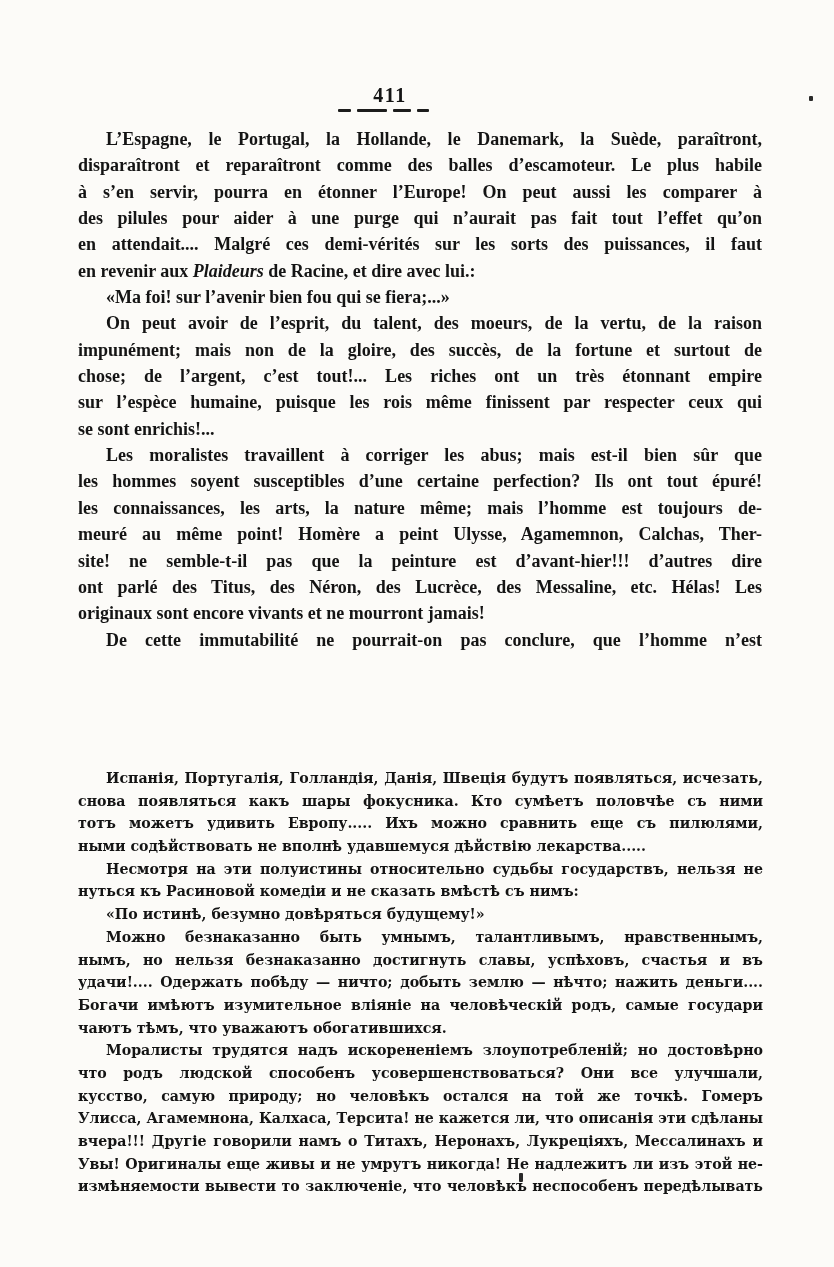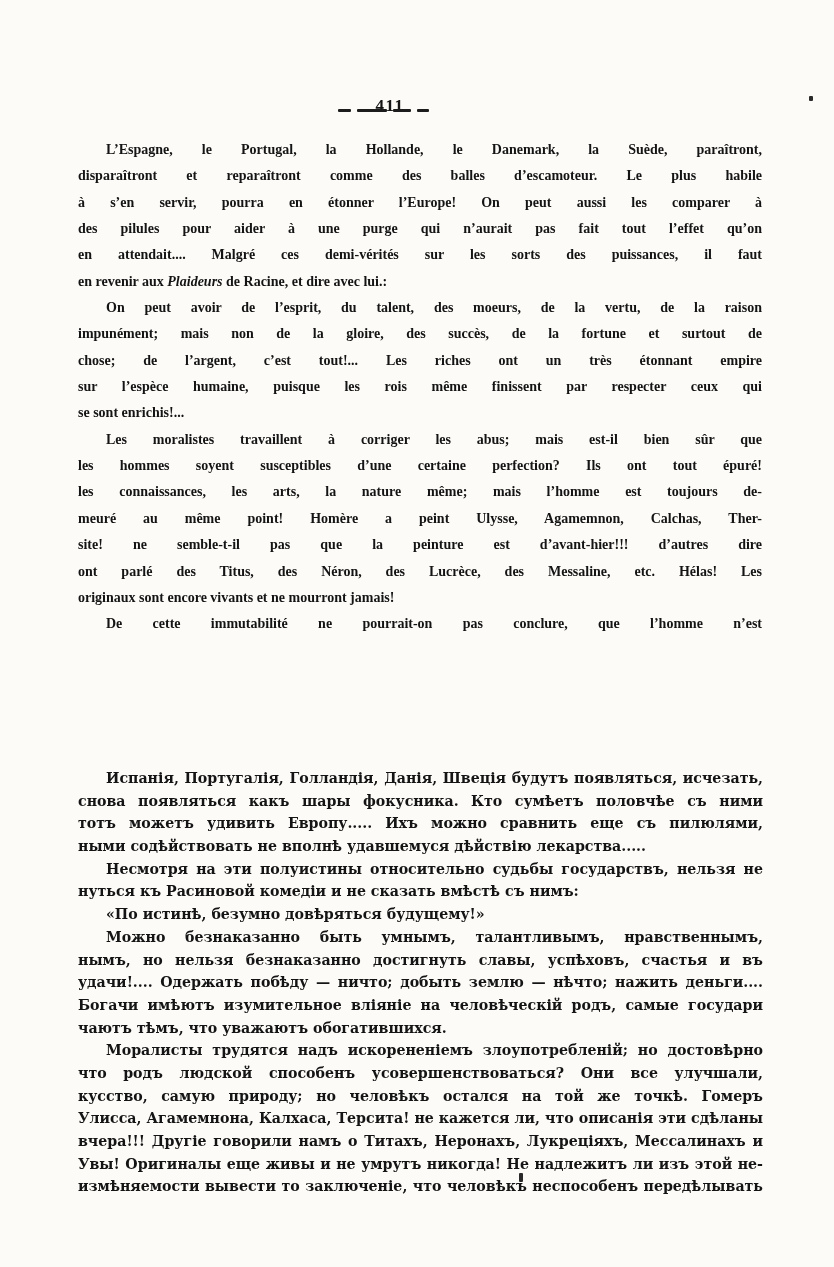--- a/index.html
+++ b/index.html
@@ -8,32 +8,32 @@
     width:834px;height:1267px;
     background:#fcfbf8;
     overflow:hidden;
     color:#141414;
   }
   
   .pagenum{
     position:absolute;top:84px;left:0;width:780px;
     text-align:center;
     font-family:"Liberation Serif","DejaVu Serif",serif;
-    font-weight:700;font-size:17px;letter-spacing:1.5px;margin-top:12px;
+    font-weight:700;font-size:20px;letter-spacing:1.5px;
   }
   .dashrule{position:absolute;top:109px;left:338px;height:3px;font-size:0;}
   .dashrule i{display:inline-block;height:2.5px;background:#1c1c1c;margin-right:6px;border-radius:1px;}
   .dashrule .d1{width:13px}.dashrule .d2{width:30px}.dashrule .d3{width:18px}.dashrule .d4{width:12px;margin-right:0}
 
   
   .block{position:absolute;left:78px;}
   .fr{
-    top:137px;width:684px;
+    top:126px;width:684px;
     font-family:"Liberation Serif","DejaVu Serif",serif;
-    font-weight:700;font-size:14px;
+    font-weight:700;font-size:18px;
   }
   .fr .line{line-height:26.35px;height:26.35px;overflow:hidden;}
   .ru{
     top:727px;width:685px;
     font-family:"DejaVu Serif","Liberation Serif",serif;
     font-weight:700;font-size:14.2px;margin-top:40px;
   }
   .ru .line{line-height:22.7px;height:22.7px;overflow:hidden;}
 
   .j{text-align:justify;text-align-last:justify;}
@@ -57,20 +57,21 @@
 
   <main class="block fr">
 
     <div class="line j ind">L’Espagne, le Portugal, la Hollande, le Danemark, la Suède, paraîtront,</div>
     <div class="line j">disparaîtront et reparaîtront comme des balles d’escamoteur. Le plus habile</div>
     <div class="line j">à s’en servir, pourra en étonner l’Europe! On peut aussi les comparer à</div>
     <div class="line j">des pilules pour aider à une purge qui n’aurait pas fait tout l’effet qu’on</div>
     <div class="line j">en attendait.... Malgré ces demi-vérités sur les sorts des puissances, il faut</div>
     <div class="line"><span>en revenir aux </span><i class="it">Plaideurs</i><span> de Racine, et dire avec lui.:</span></div>
 
+    <div class="line ind">«Ma foi! sur l’avenir bien fou qui se fiera;...»</div>
 
     <div class="line j ind">On peut avoir de l’esprit, du talent, des moeurs, de la vertu, de la raison</div>
     <div class="line j">impunément; mais non de la gloire, des succès, de la fortune et surtout de</div>
     <div class="line j">chose; de l’argent, c’est tout!... Les riches ont un très étonnant empire</div>
     <div class="line j">sur l’espèce humaine, puisque les rois même finissent par respecter ceux qui</div>
     <div class="line">se sont enrichis!...</div>
 
     <div class="line j ind">Les moralistes travaillent à corriger les abus; mais est-il bien sûr que</div>
     <div class="line j">les hommes soyent susceptibles d’une certaine perfection? Ils ont tout épuré!</div>
     <div class="line j">les connaissances, les arts, la nature même; mais l’homme est toujours de-</div>

